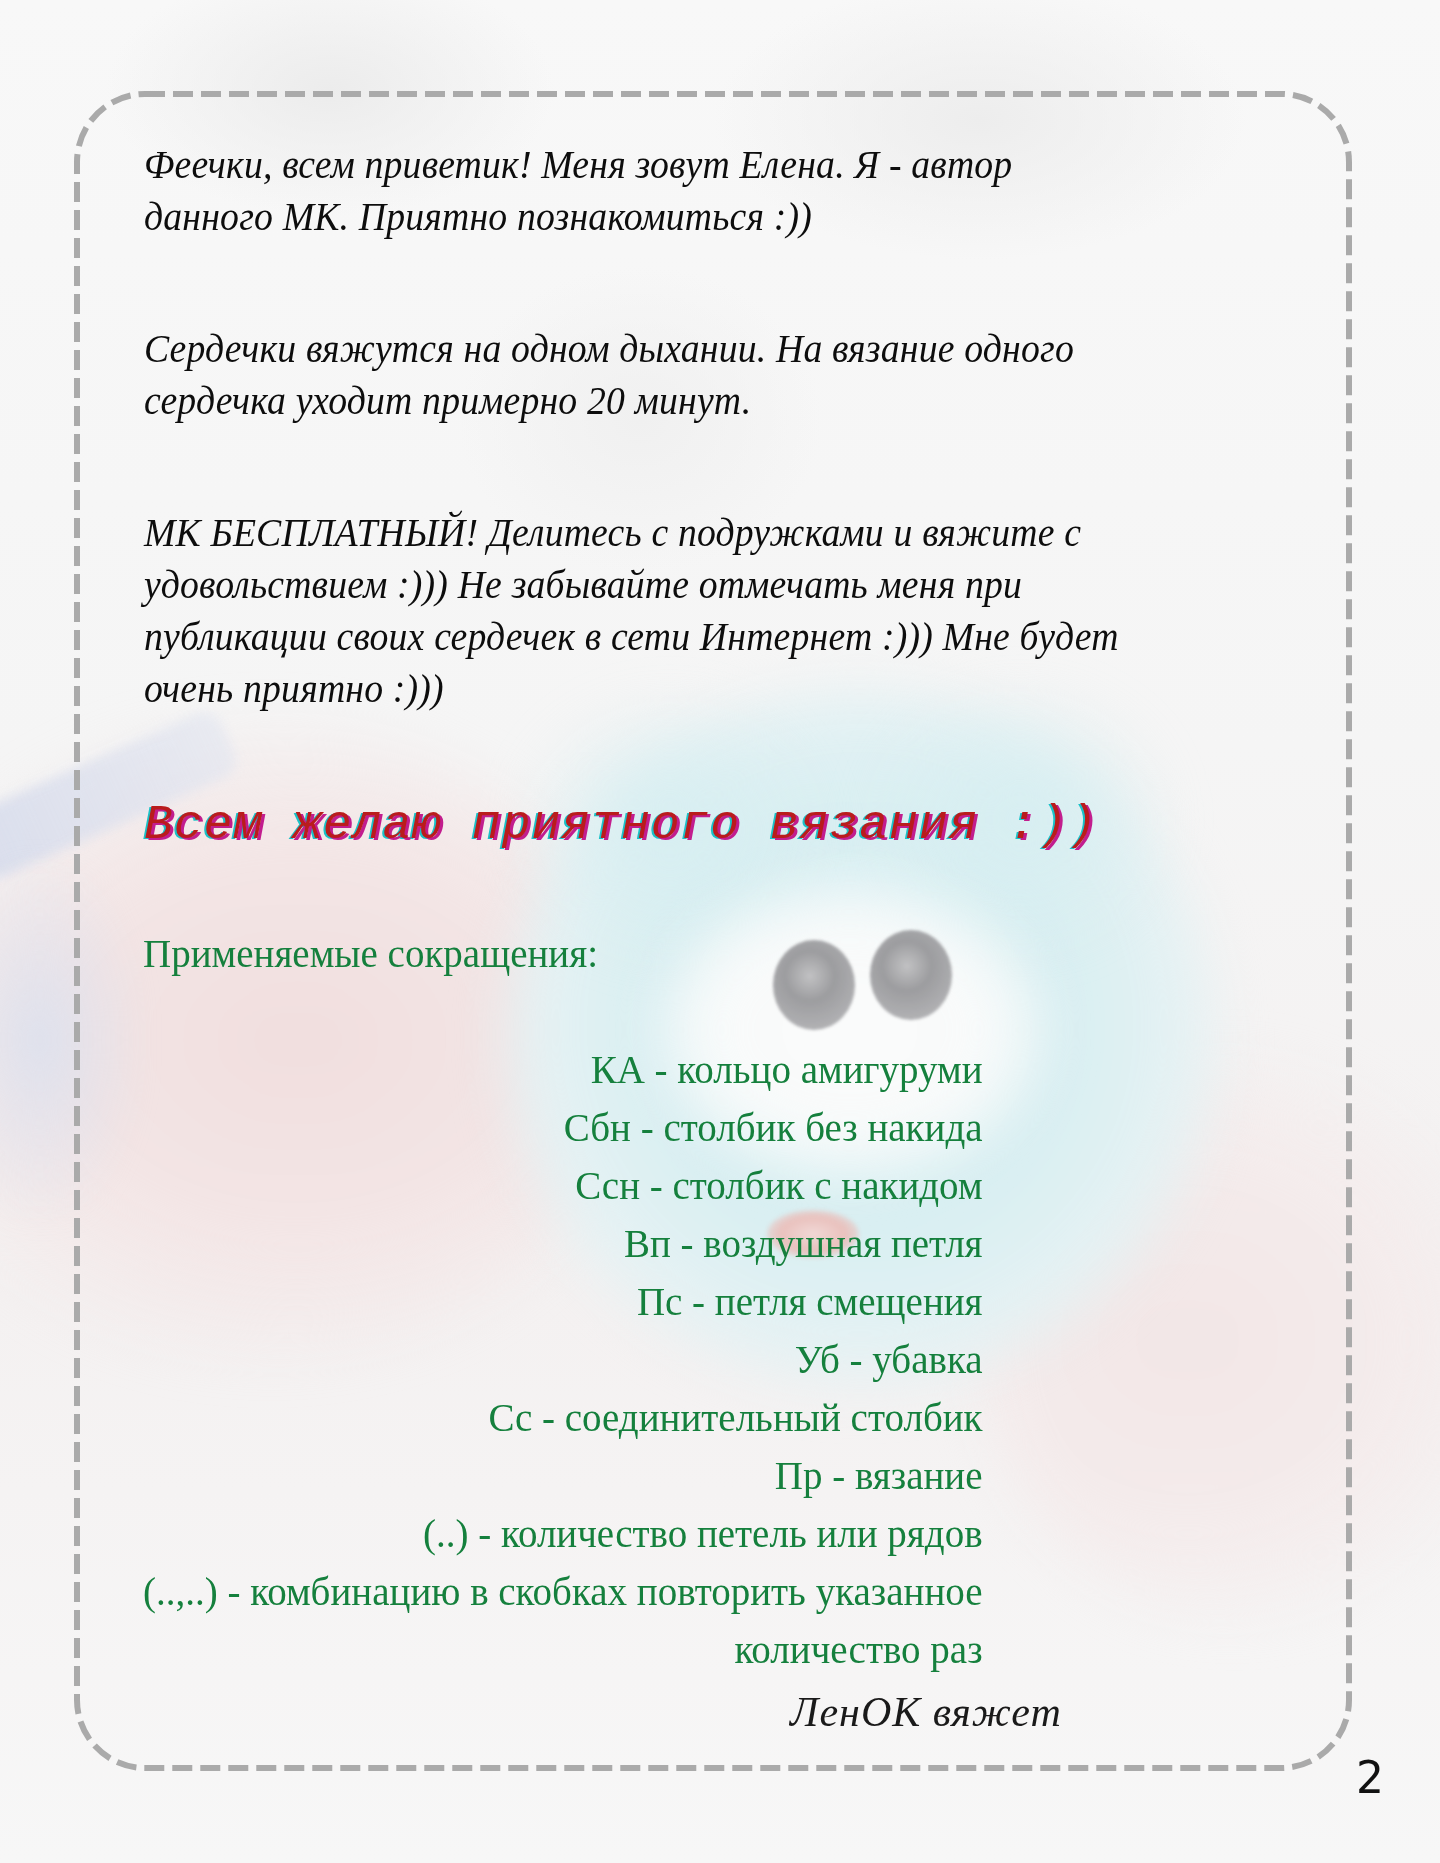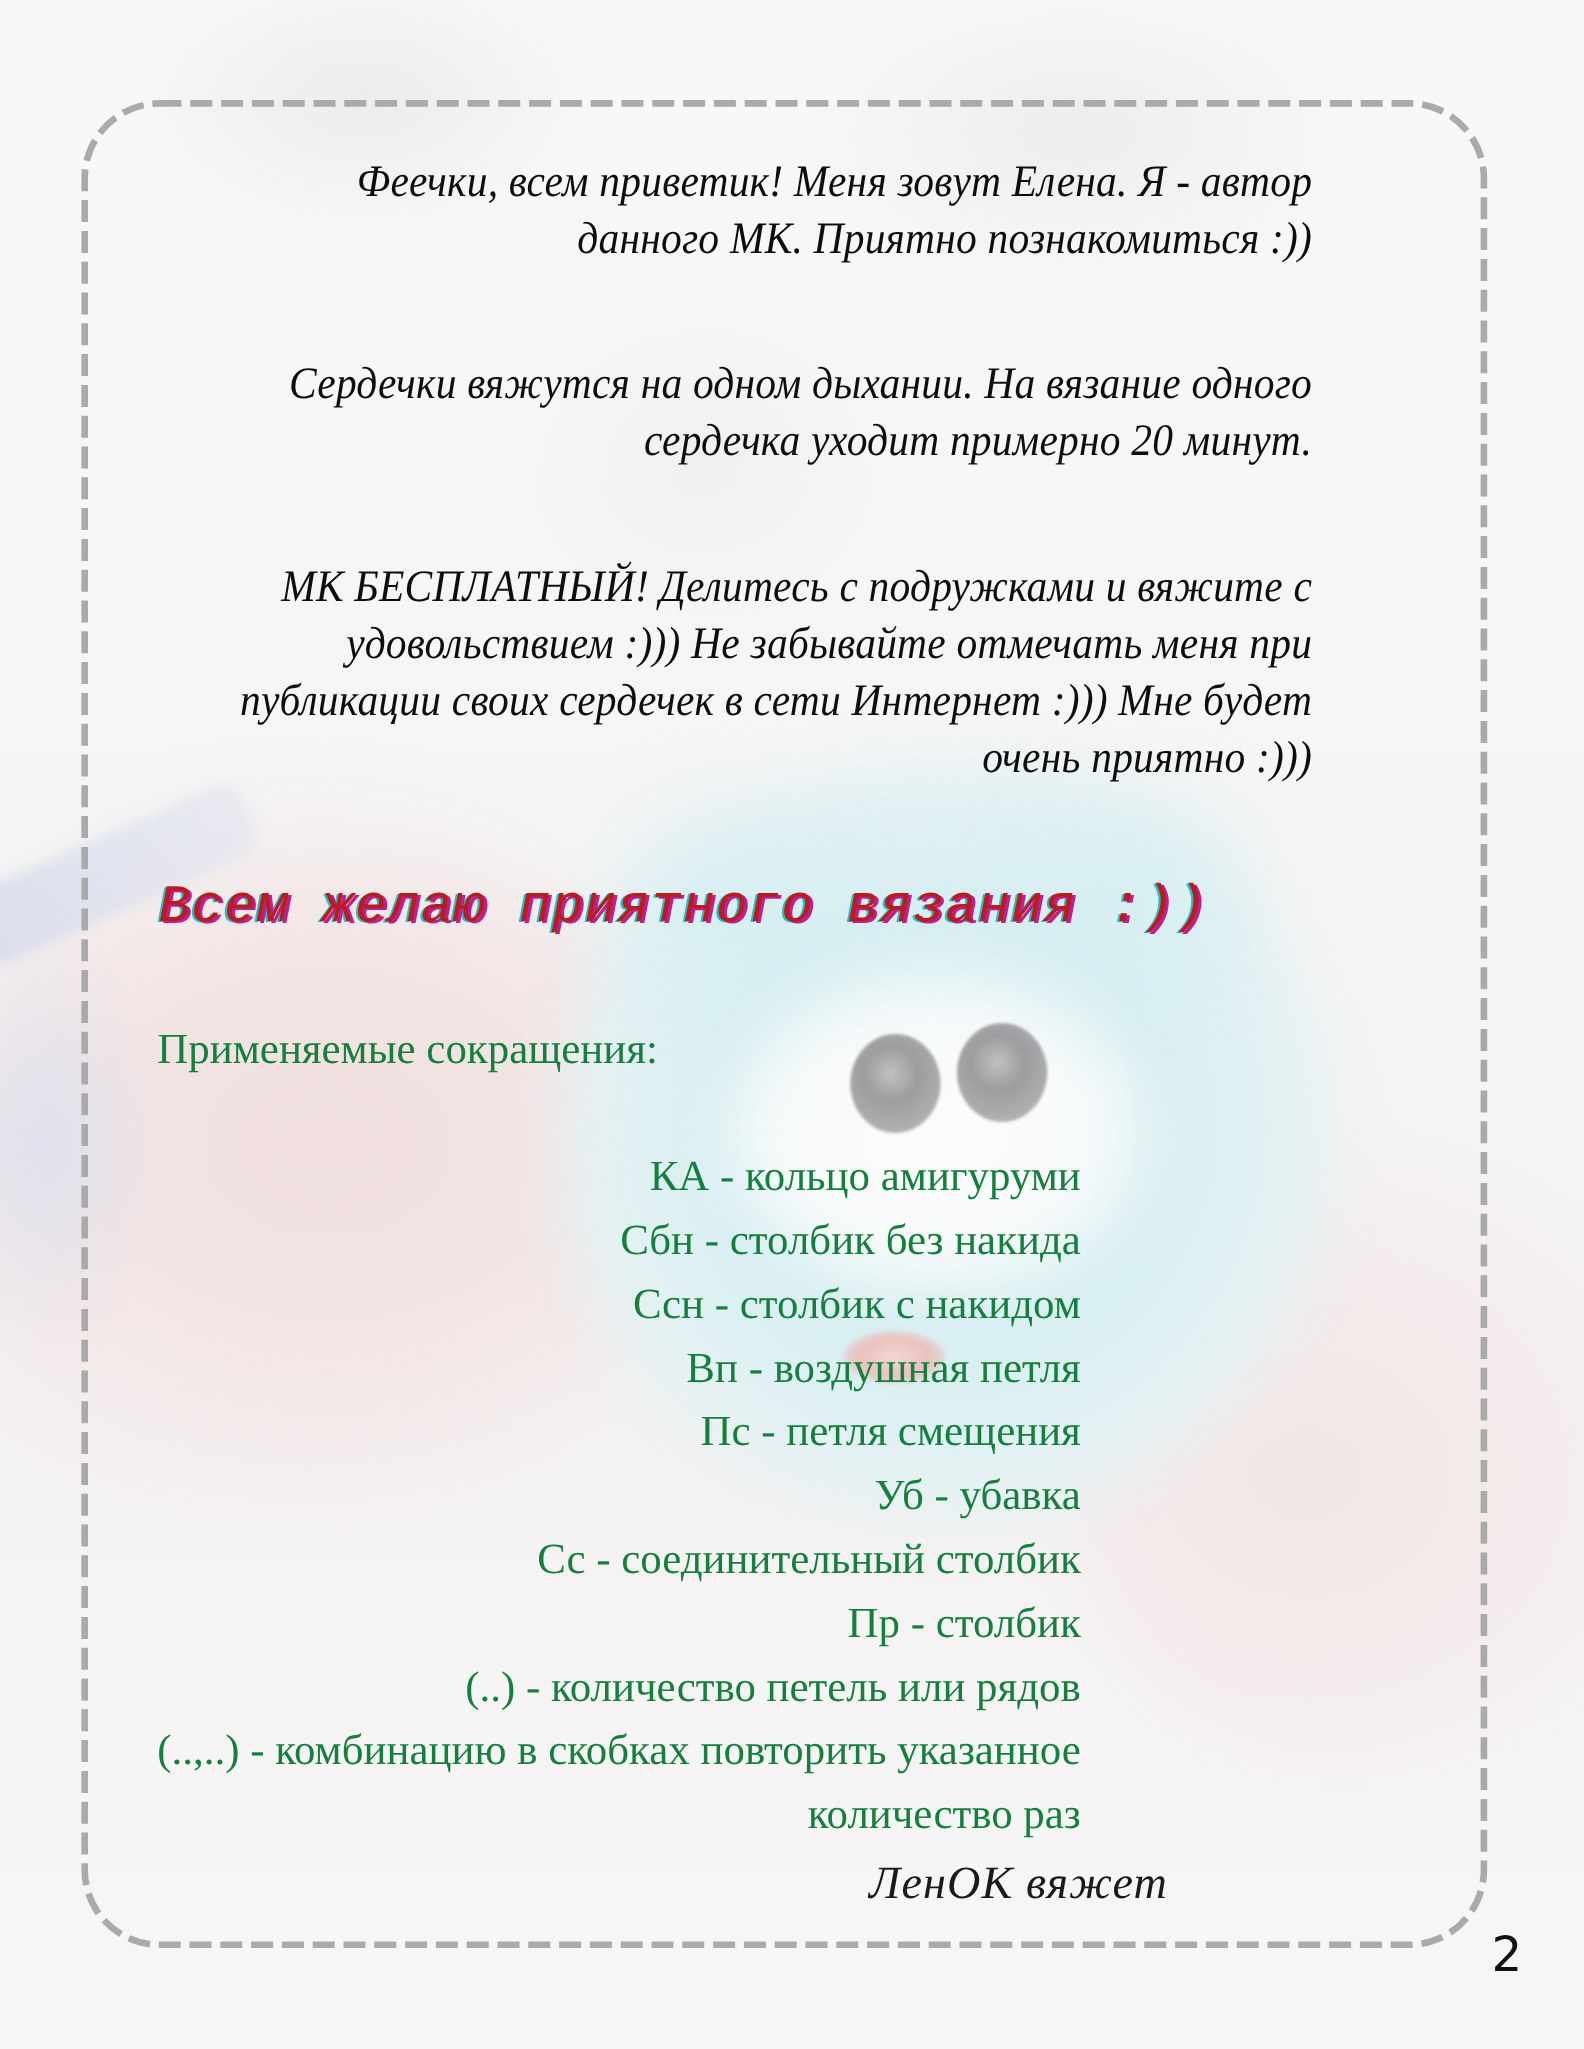--- a/index.html
+++ b/index.html
@@ -93,21 +93,20 @@
       z-index: 1;
     }
     .frame svg { position: absolute; left: 0; top: 0; overflow: visible; }
 
     .content {
       position: absolute;
       left: 144px; top: 138px;
       width: 1140px;
       z-index: 2;
       color: #0d0d0d;
-      text-align: right;
     }
     .script {
       font-family: "Liberation Serif", serif;
       font-style: italic;
       font-size: 41px;
       line-height: 52px;
       letter-spacing: 0.2px;
       margin: 0;
       transform: scaleX(0.92);
       transform-origin: left center;
@@ -208,21 +207,21 @@
 
 <div class="abbr">
   <span class="title">Применяемые сокращения:</span>
   <span class="item">КА - кольцо амигуруми</span>
   <span class="item">Сбн - столбик без накида</span>
   <span class="item">Ссн - столбик с накидом</span>
   <span class="item">Вп - воздушная петля</span>
   <span class="item">Пс - петля смещения</span>
   <span class="item">Уб - убавка</span>
   <span class="item">Сс - соединительный столбик</span>
-  <span class="item">Пр - столбик</span>
+  <span class="item">Пр - вязание</span>
   <span class="item">(..) - количество петель или рядов</span>
   <span class="item">(..,..) - комбинацию в скобках повторить указанное</span>
   <span class="item">количество раз</span>
 </div>
 
 <div class="signature">ЛенОК вяжет</div>
 
 <div class="page-number">2</div>
 
 </body></html>

